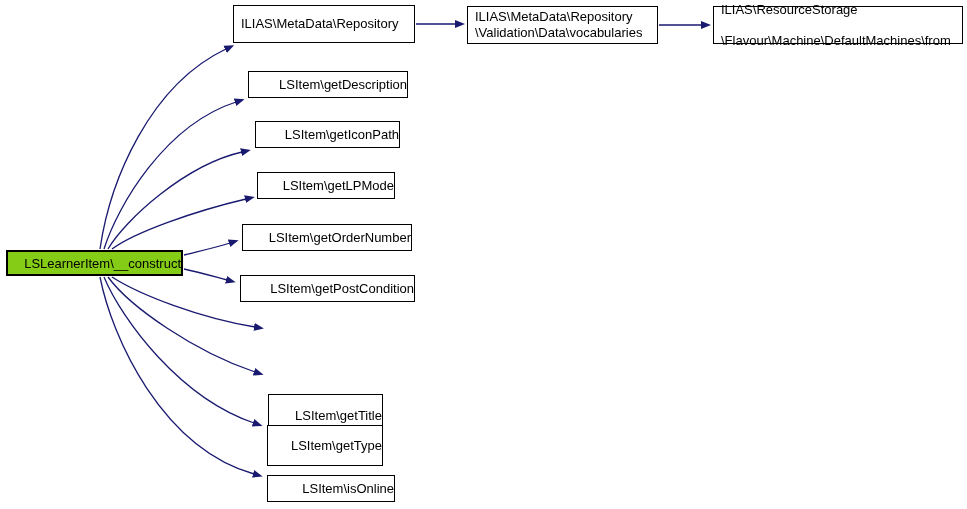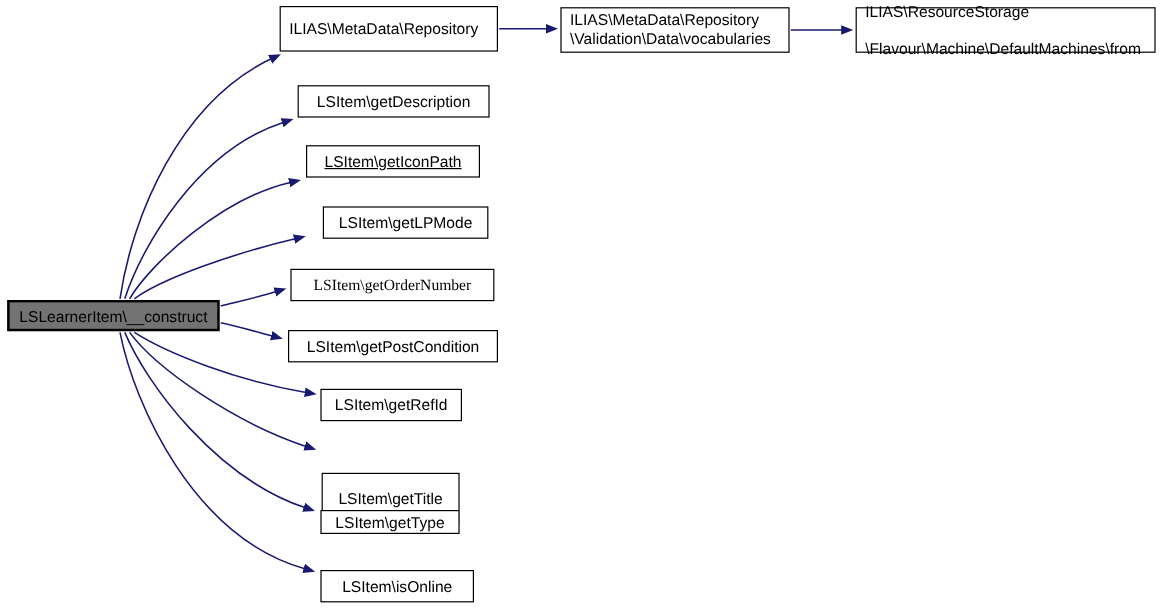--- a/index.html
+++ b/index.html
@@ -30,26 +30,26 @@
   .node {
     position: absolute;
     box-sizing: border-box;
     background: #ffffff;
     border: 1px solid #000000;
     color: #000000;
     font-size: 13px;
     display: flex;
     flex-direction: column;
     justify-content: center;
-    align-items: center;
+    align-items: flex-end;
     white-space: nowrap;
     cursor: pointer;
   }
   .node.root {
-    background: #737373;
+    background: #84cc16;
     border-width: 2px;
   }
   .node.two-line {
     align-items: flex-start;
     padding-left: 7px;
     line-height: 16px;
   }
 </style>
 </head>
 <body>
@@ -91,45 +91,42 @@
 
   <div class="node two-line" style="left:713px; top:6px; width:250px; height:38px;gap:15px;">
     <span>ILIAS\ResourceStorage</span>
     <span>\Flavour\Machine\DefaultMachines\from</span>
   </div>
 
   <div class="node" style="left:248px; top:71px; width:160px; height:27px;">
     <span>LSItem\getDescription</span>
   </div>
 
-  <div class="node" style="left:255px; top:121px; width:145px; height:27px;text-decoration:underline;">
+  <div class="node" style="left:255px; top:121px; width:145px; height:27px;">
     <span>LSItem\getIconPath</span>
   </div>
 
-  <div class="node" style="left:257px; top:172px; width:138px; height:27px;margin-left:12px;">
+  <div class="node" style="left:257px; top:172px; width:138px; height:27px;">
     <span>LSItem\getLPMode</span>
   </div>
 
-  <div class="node" style="left:242px; top:224px; width:170px; height:27px;font-family:Liberation Serif, serif;">
+  <div class="node" style="left:242px; top:224px; width:170px; height:27px;">
     <span>LSItem\getOrderNumber</span>
   </div>
 
   <div class="node" style="left:240px; top:275px; width:175px; height:27px;">
     <span>LSItem\getPostCondition</span>
   </div>
 
-  <div class="node" style="left:267px; top:324px; width:118px; height:27px;">
-    <span>LSItem\getRefId</span>
-  </div>
 
   <div class="node" style="left:268px; top:394px; width:115px; height:43px;">
     <span>LSItem\getTitle</span>
   </div>
 
-  <div class="node" style="left:267px; top:425px; width:116px; height:20px;">
+  <div class="node" style="left:267px; top:425px; width:116px; height:41px;">
     <span>LSItem\getType</span>
   </div>
 
   <div class="node" style="left:267px; top:475px; width:128px; height:27px;">
     <span>LSItem\isOnline</span>
   </div>
 
 </div>
 
 </body></html>

